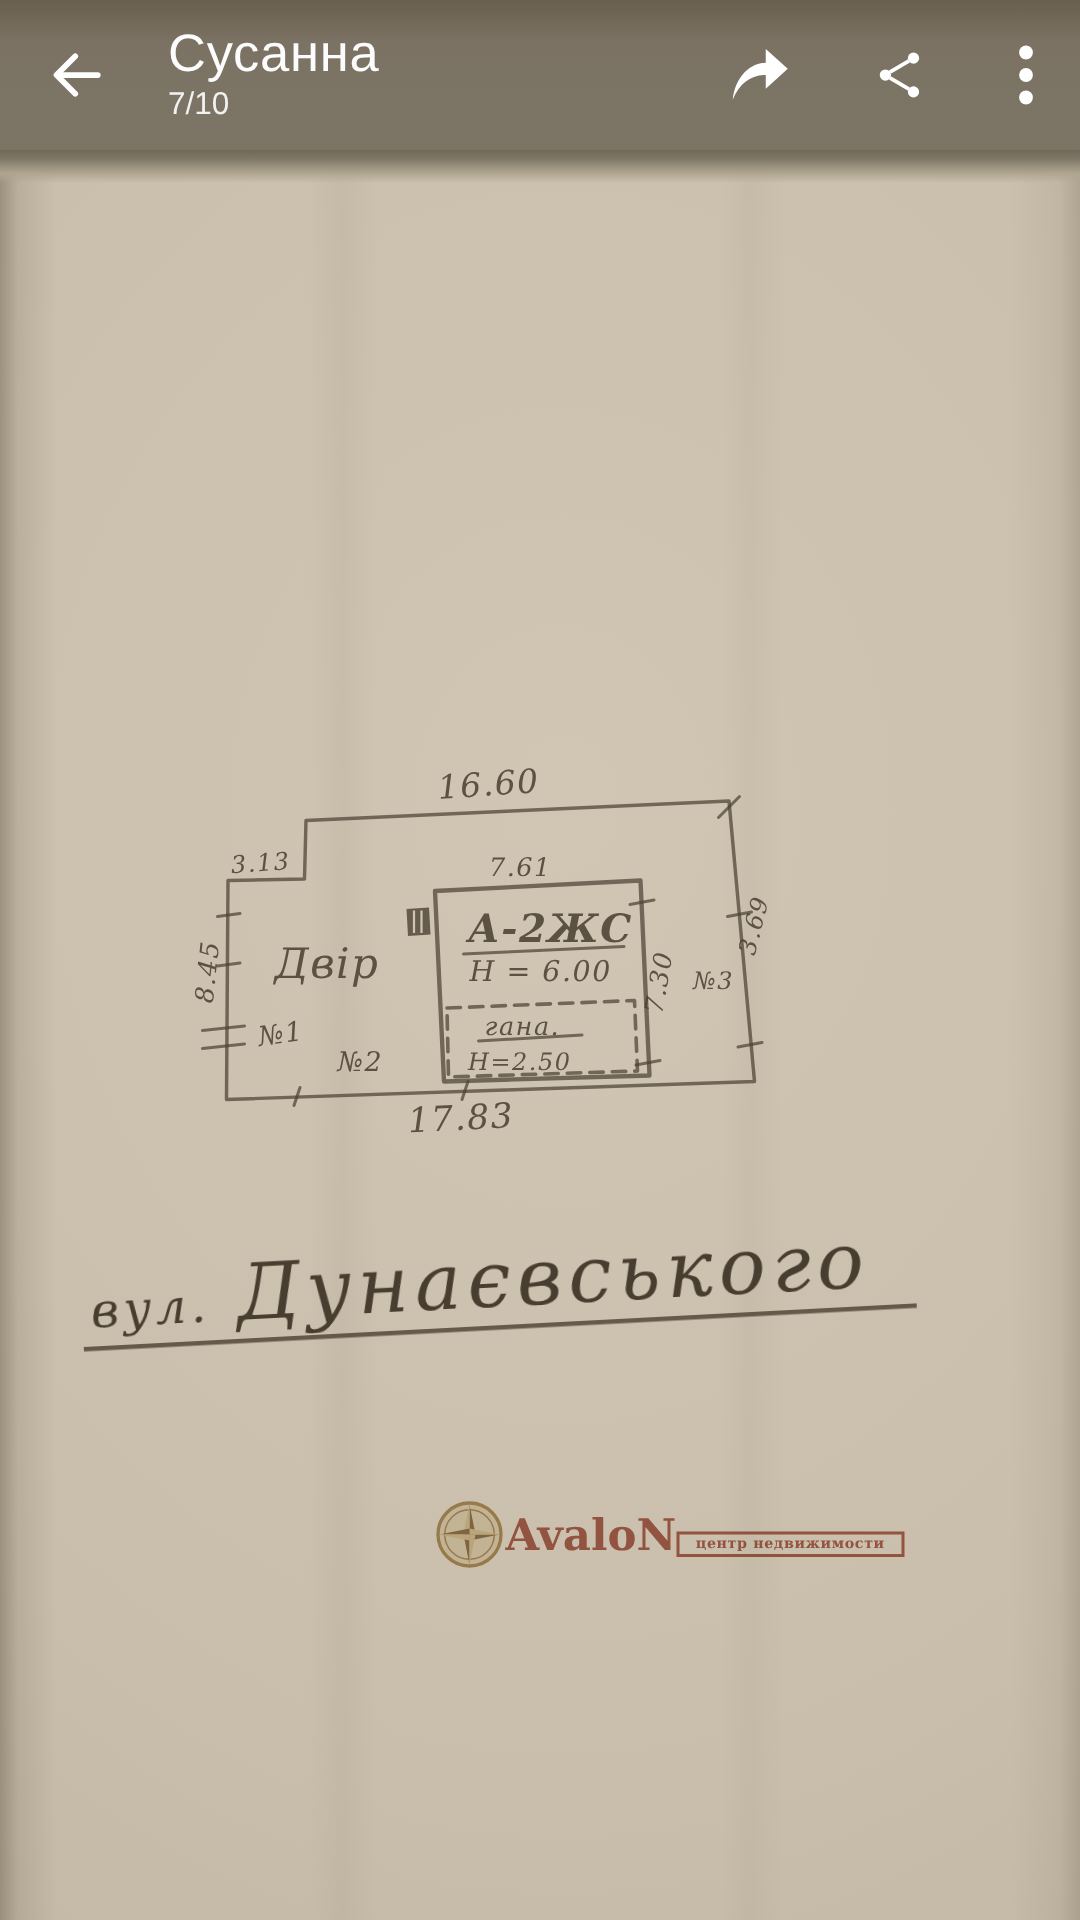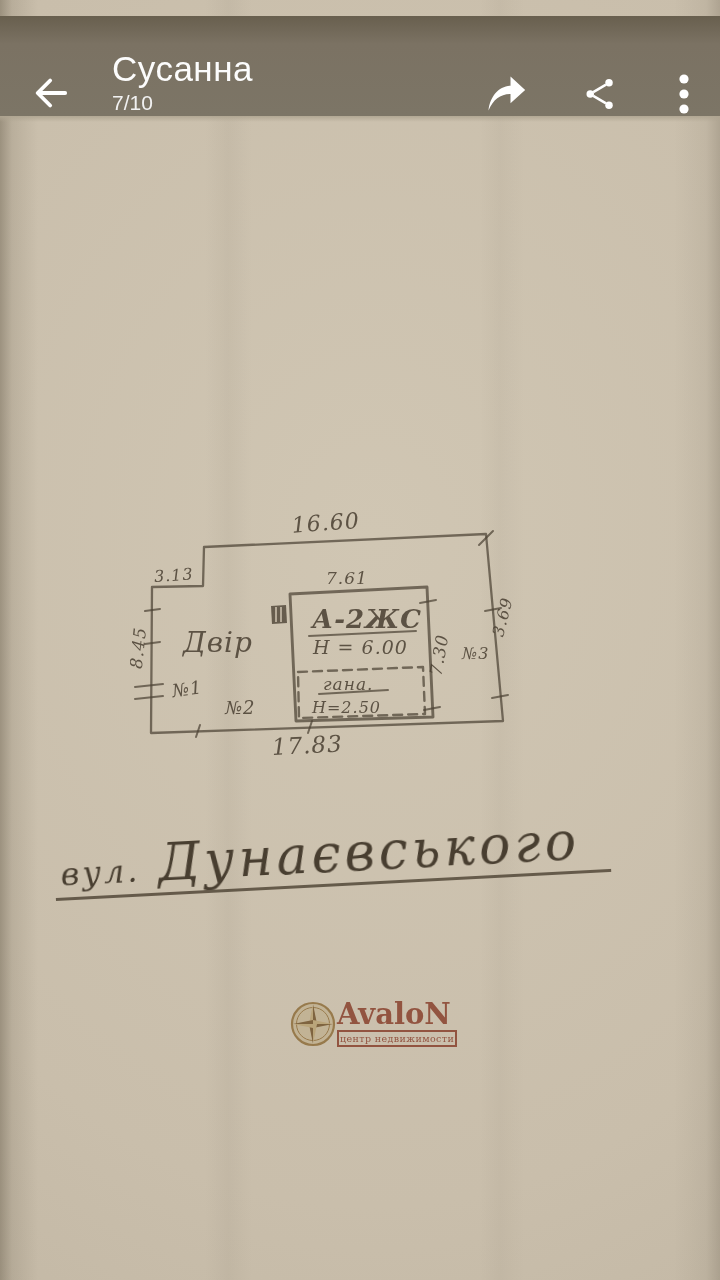--- a/index.html
+++ b/index.html
@@ -12,22 +12,22 @@
       linear-gradient(90deg, rgba(118,108,90,.55) 0px, rgba(118,108,90,.20) 12px, rgba(118,108,90,0) 38px),
       linear-gradient(270deg, rgba(112,102,86,.30) 0px, rgba(112,102,86,.10) 14px, rgba(112,102,86,0) 46px),
       linear-gradient(90deg, rgba(0,0,0,0) 205px, rgba(110,100,85,.07) 228px, rgba(0,0,0,0) 252px),
       linear-gradient(90deg, rgba(0,0,0,0) 480px, rgba(110,100,85,.06) 500px, rgba(0,0,0,0) 524px),
       radial-gradient(140% 95% at 52% 42%, #d0c6b3 0%, #c9beab 55%, #bfb4a1 90%, #b5aa97 100%);
   }
   .photo-edge{position:absolute;left:0;right:0;top:96px;height:26px;
     background:linear-gradient(180deg,#68614f 0%,#7c7464 35%,#afa591 75%,rgba(201,190,171,0) 100%);}
 
   
-  .appbar{position:absolute;left:0;right:0;top:0;height:100px;display:flex;align-items:flex-end;
-    background:linear-gradient(180deg,#685f4e 0%,#7b7263 28%,#7c7566 100%);margin-top:16px;}
+  .appbar{position:absolute;left:0;right:0;top:0;height:100px;display:flex;align-items:center;
+    background:linear-gradient(180deg,#685f4e 0%,#7b7263 28%,#7c7566 100%);}
   .back-btn{width:46px;height:46px;margin-left:28px;display:flex;align-items:center;justify-content:center;flex:0 0 auto;}
   .titles{margin-left:38px;display:flex;flex-direction:column;}
   .bar-title{color:#fcfcfc;font-size:35px;line-height:38px;font-weight:400;letter-spacing:.5px;}
   .bar-counter{color:#f1f1f1;font-size:21px;line-height:26px;margin-top:2px;}
   .appbar-actions{margin-left:auto;display:flex;align-items:center;padding-right:22px;}
   .action{display:flex;align-items:center;justify-content:center;}
   .action.fwd{width:44px;}
   .action.shr{width:40px;margin-left:53px;}
   .action.mor{width:28px;margin-left:50px;}
   .action svg{display:block;}
@@ -41,24 +41,24 @@
   .street{position:absolute;left:56px;top:838px;display:flex;align-items:baseline;
     transform:rotate(-3deg);transform-origin:left bottom;
     border-bottom:3px solid rgba(72,62,46,.78);padding:0 30px 0 6px;
     color:#483e30;filter:blur(.3px);}
   .street .prefix{font-family:"DejaVu Serif",serif;font-style:italic;font-size:32px;letter-spacing:3px;margin-right:18px;}
   .street .name{font-family:"DejaVu Serif",serif;font-style:italic;font-size:52px;letter-spacing:4px;}
 
   
   .watermark{position:absolute;left:290px;top:1000px;display:flex;align-items:center;
     mix-blend-mode:multiply;opacity:.82;}
-  .wm-text{display:flex;flex-direction:column;align-items:flex-start;margin-left:1px;}
+  .wm-text{display:flex;flex-direction:row;align-items:flex-end;margin-left:1px;}
   .wm-brand{font-family:"DejaVu Serif",serif;font-weight:bold;font-size:29px;line-height:29px;color:#a94f3a;}
-  .wm-tagline{margin-top:1px;border:2px solid #a94f3a;padding:0 1px;
-    font-family:"DejaVu Serif",serif;font-weight:normal;font-size:9.5px;line-height:13px;
+  .wm-tagline{margin-top:1px;border:2px solid #a94f3a;padding:0 11px;
+    font-family:"DejaVu Serif",serif;font-weight:bold;font-size:9.5px;line-height:13px;
     letter-spacing:.4px;color:#a94f3a;white-space:nowrap;}
 </style>
 </head>
 <body>
 
 <div class="screen">
 
   <div class="photo">
 
     <svg class="plan-svg" width="400" height="270" viewBox="0 0 400 270">

